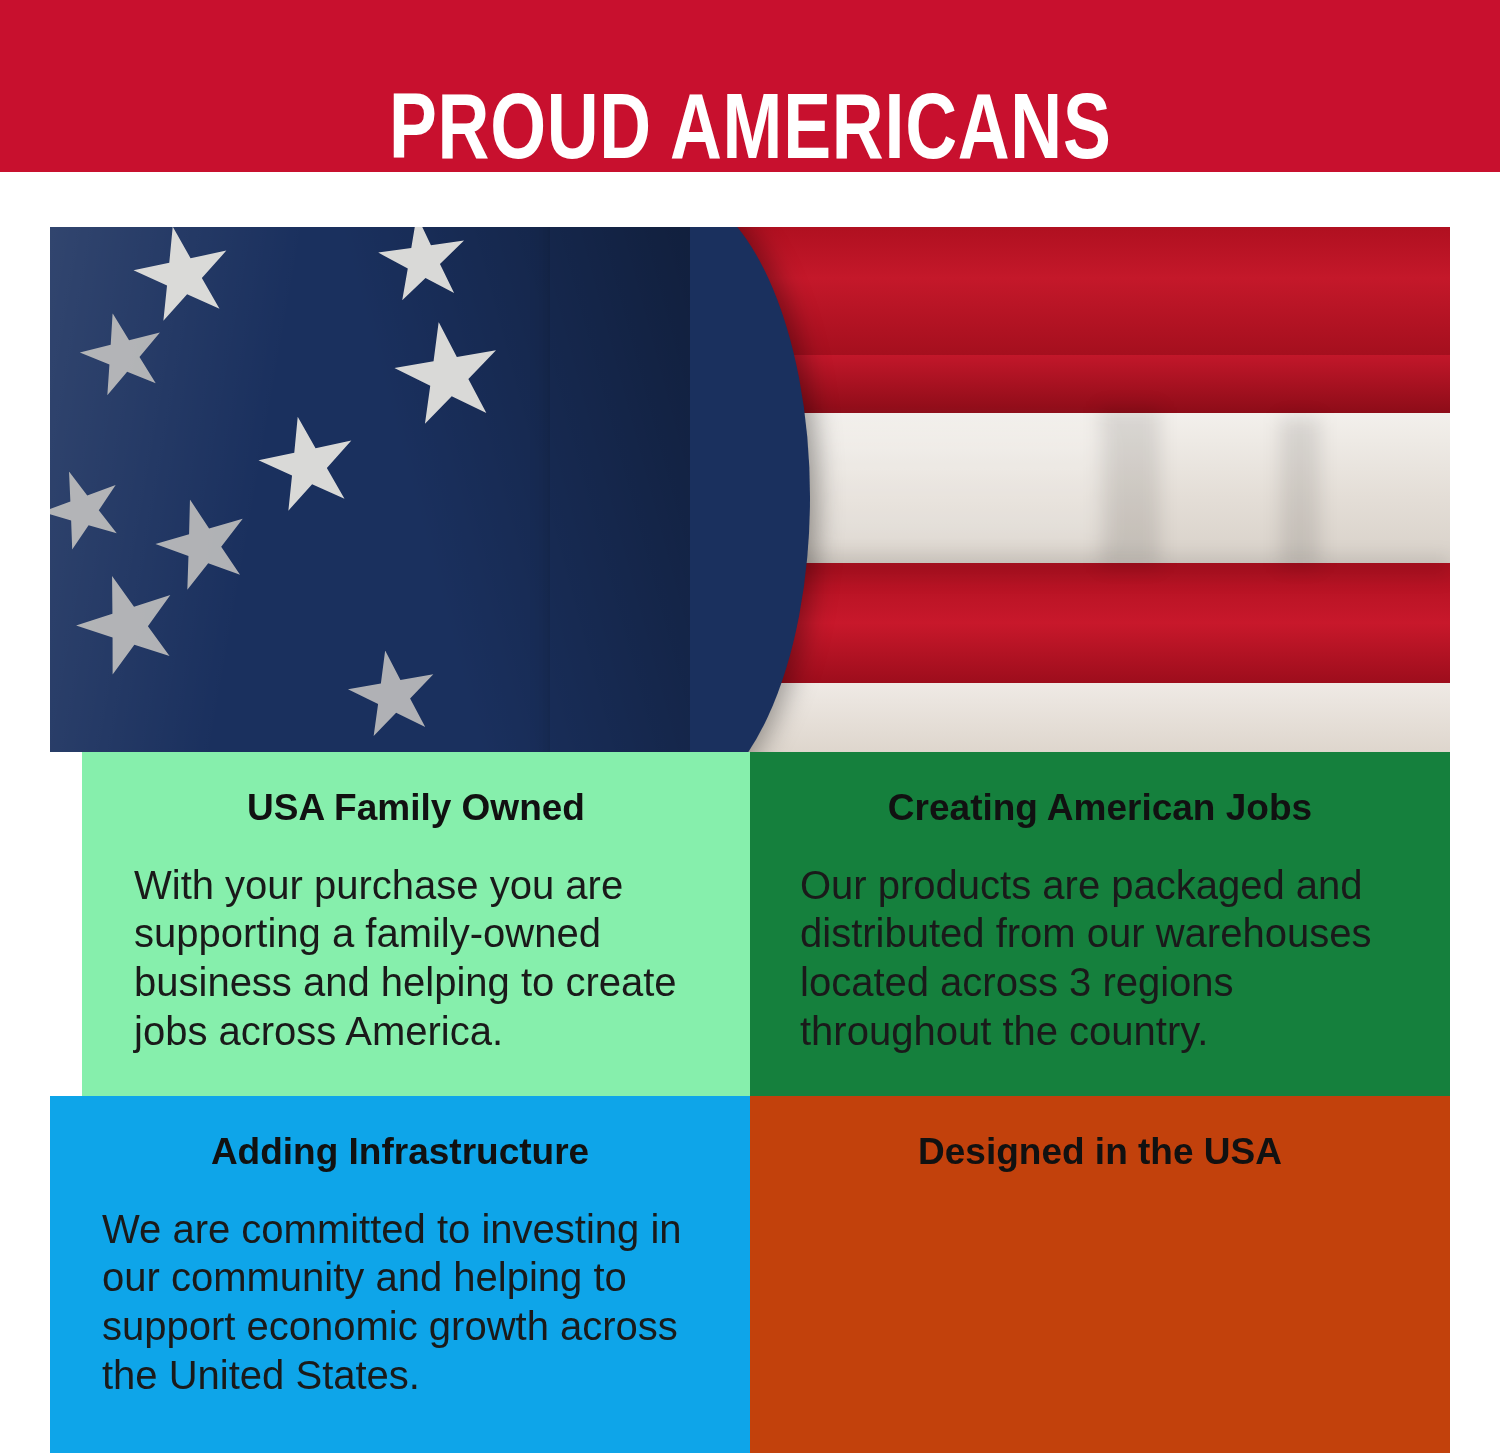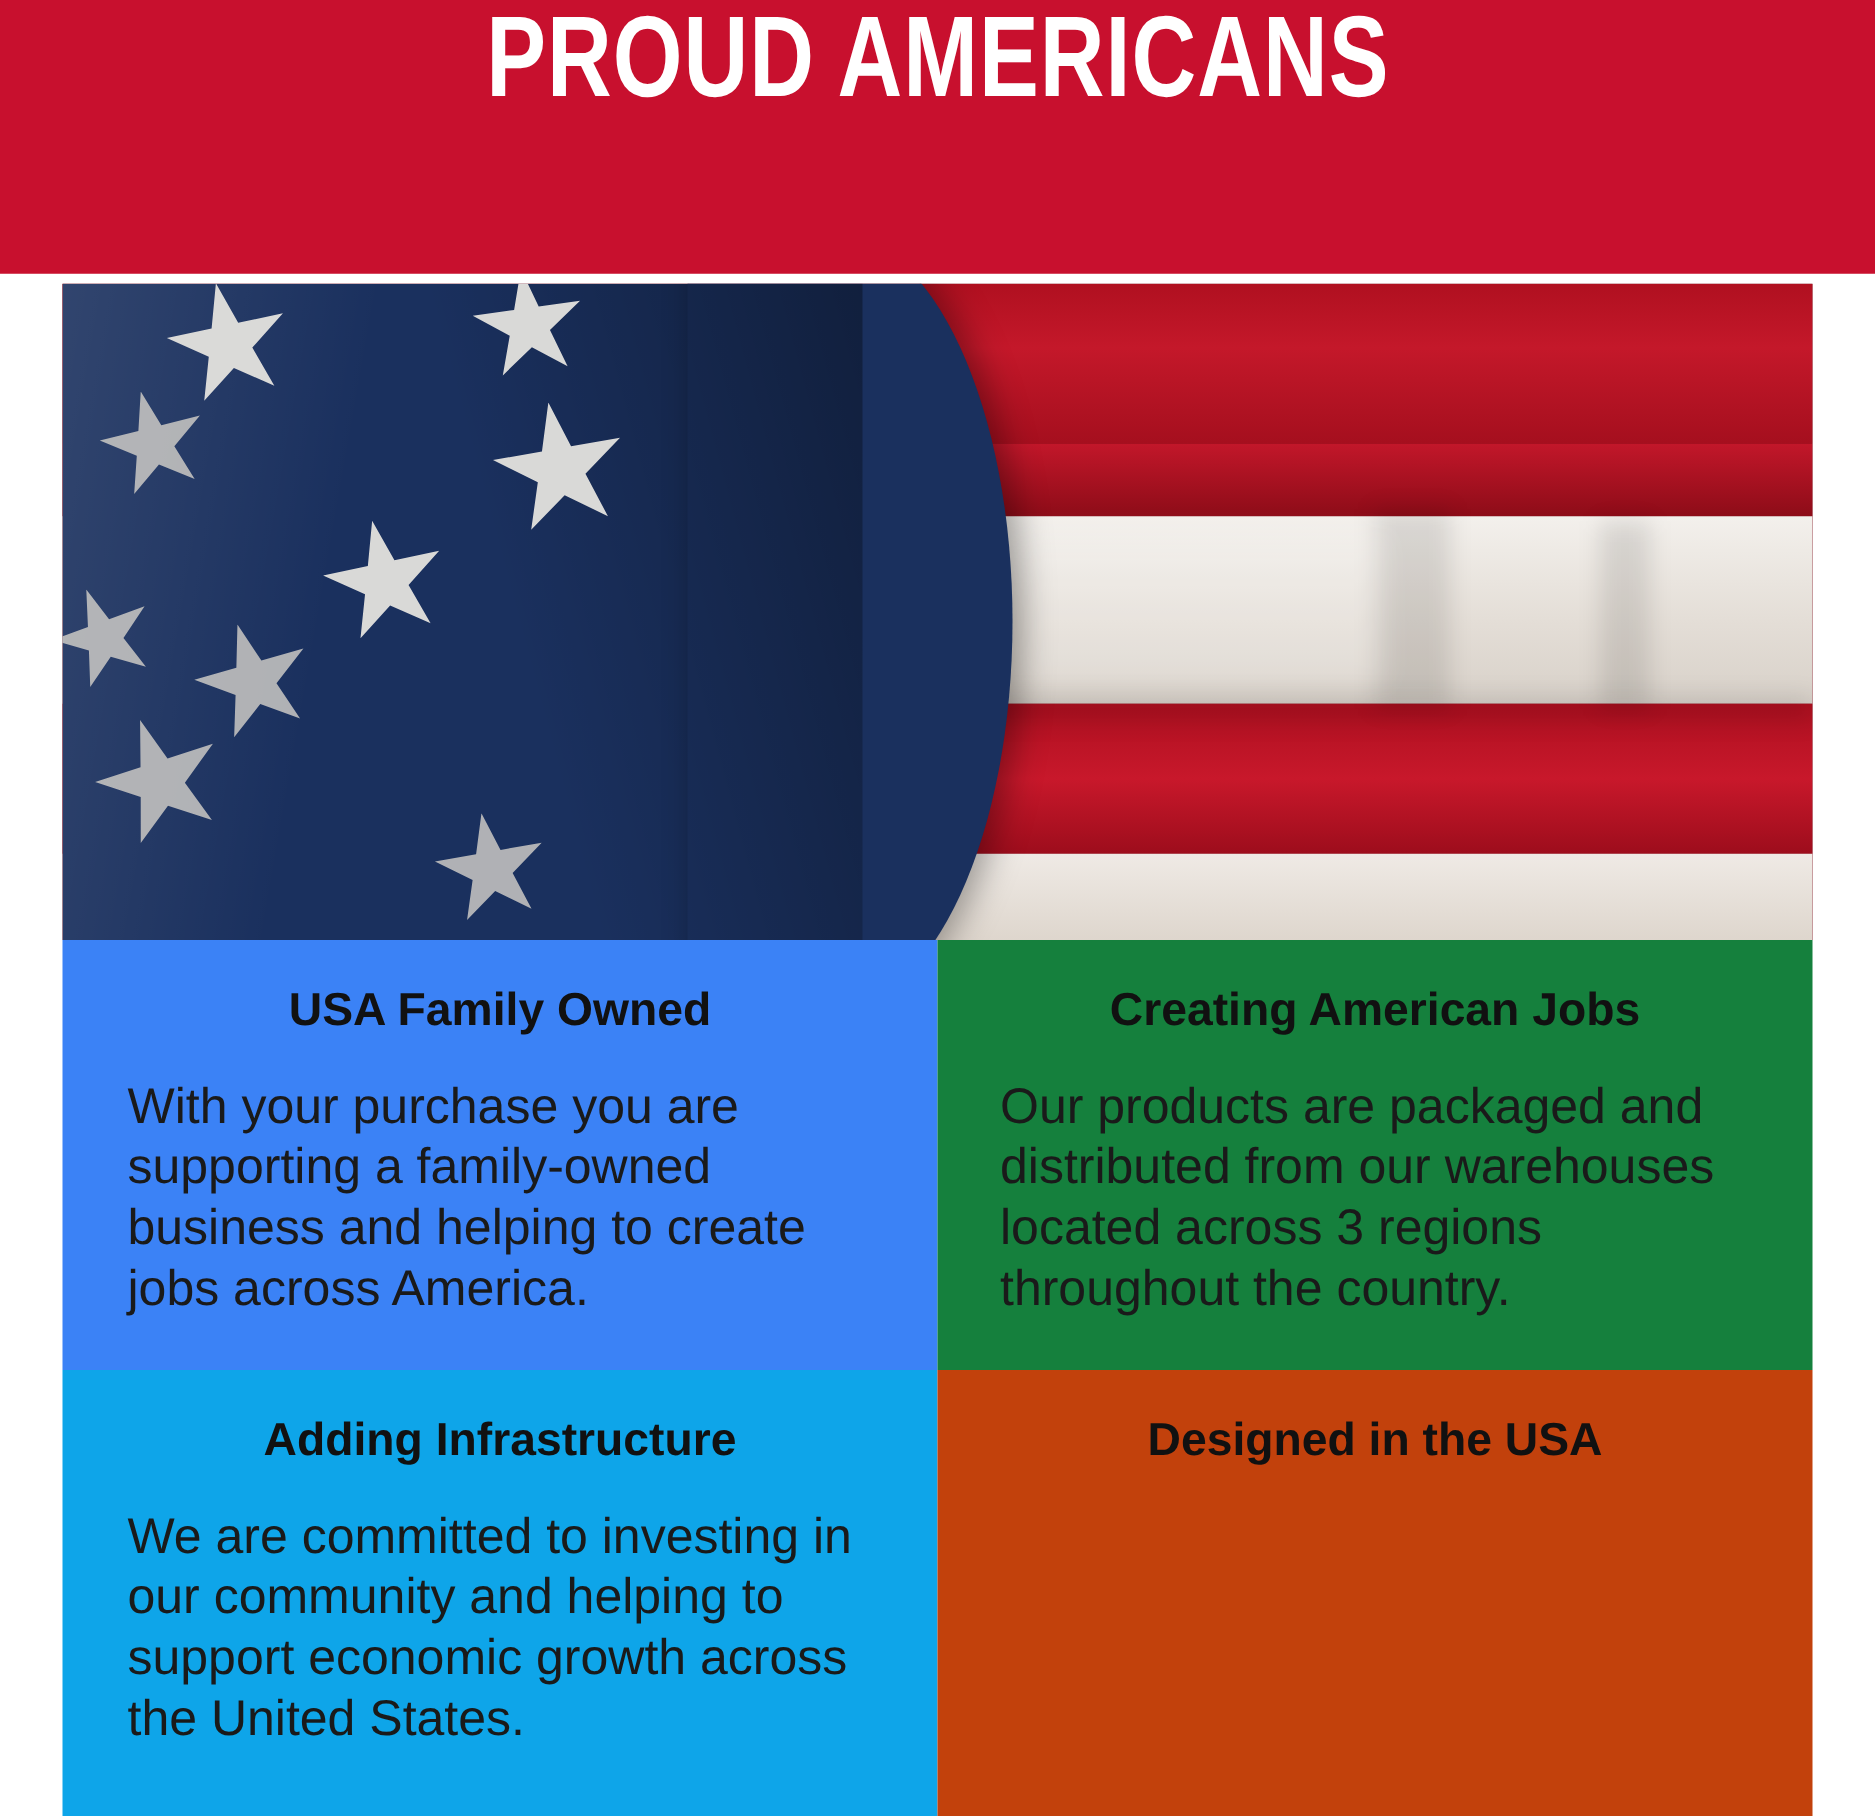--- a/index.html
+++ b/index.html
@@ -19,24 +19,24 @@
     height: 1453px;
     background: #ffffff;
   }
 
   
   .banner {
     position: absolute;
     left: 0;
     top: 0;
     width: 1500px;
-    height: 219px;
+    height: 172px;
     background: #c8102e;
     display: flex;
-    align-items: flex-start;
+    align-items: flex-end;
     justify-content: center;
   }
   .banner-title {
     color: #ffffff;
     font-family: "Liberation Sans", sans-serif;
     font-weight: bold;
     font-size: 92px;
     letter-spacing: 1px;
     line-height: 1;
     transform: scaleX(0.78);
@@ -131,21 +131,21 @@
     height: 701px;
     display: grid;
     grid-template-columns: 700px 700px;
     grid-template-rows: 344px 357px;
   }
   .cell {
     background: #ebebeb;
     padding: 36px 30px 0 30px;
     box-sizing: border-box;
   }
-  .cell.c-0 { background: #3b82f6; }
+  .cell.c-0 { background: #86efac; margin-left: 32px; }
   .cell.c-1 { background: #15803d; }
   .cell.c-2 { background: #0ea5e9; }
   .cell.c-3 { background: #c2410c; }
 
   .cell-title {
     text-align: center;
     font-size: 37px;
     font-weight: bold;
     color: #111111;
     margin: 0 0 32px 0;

